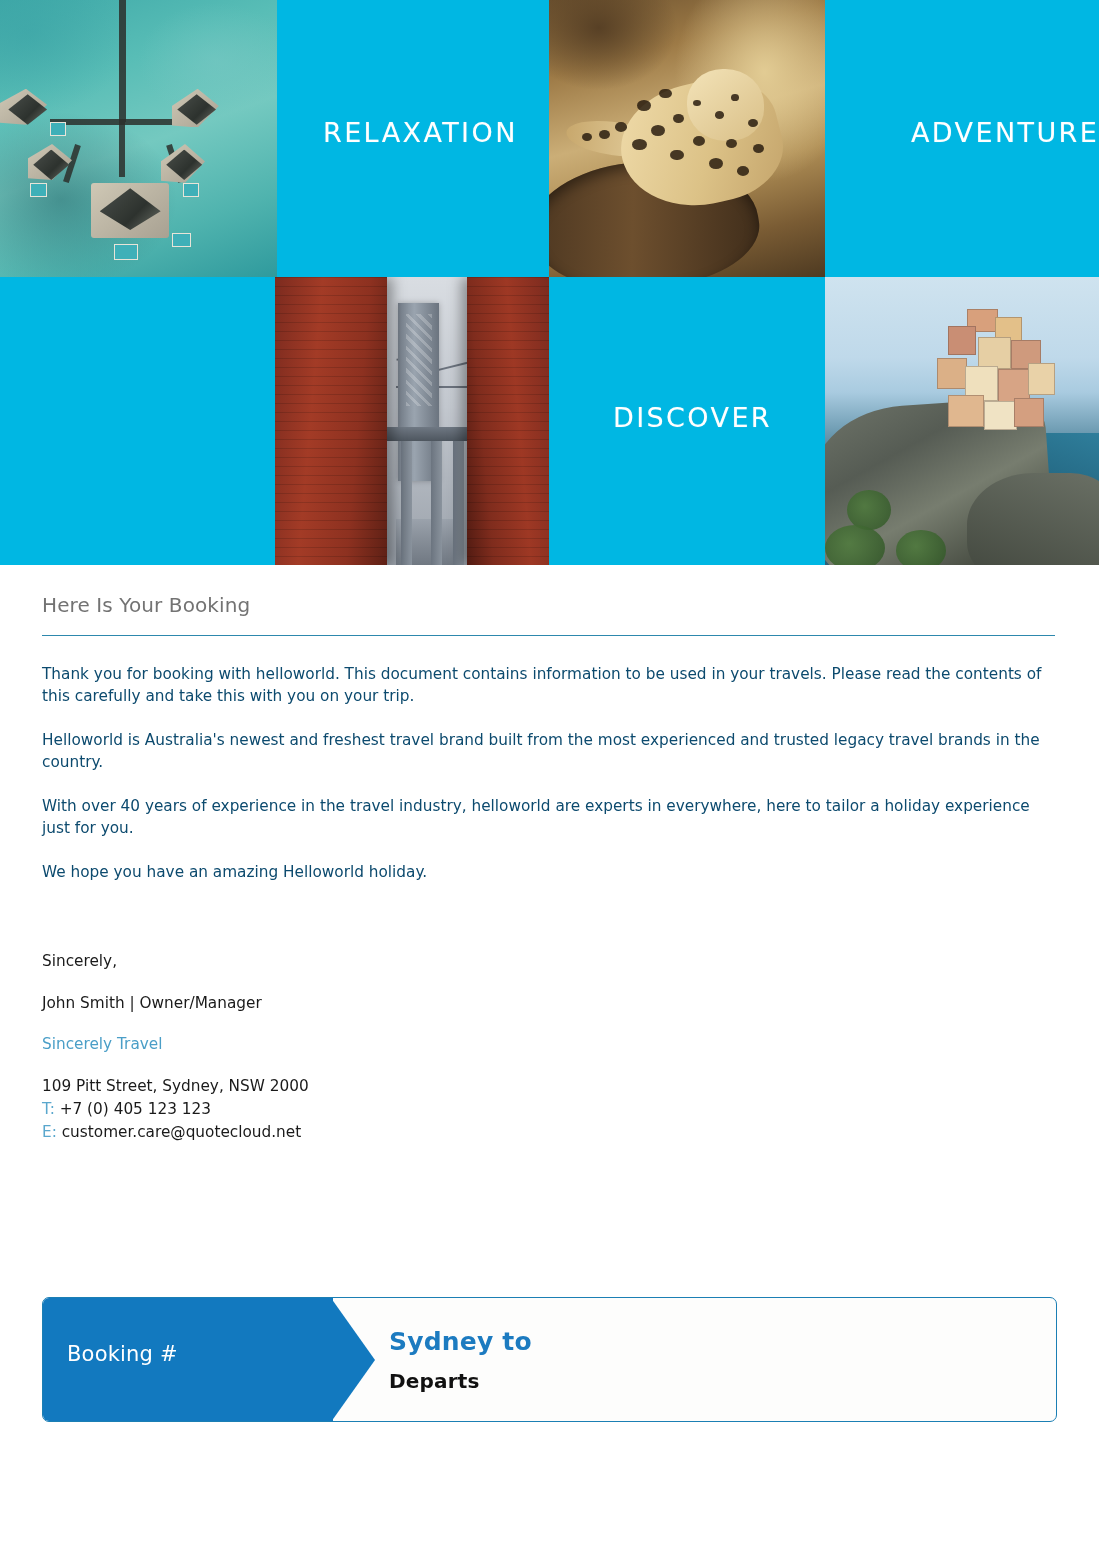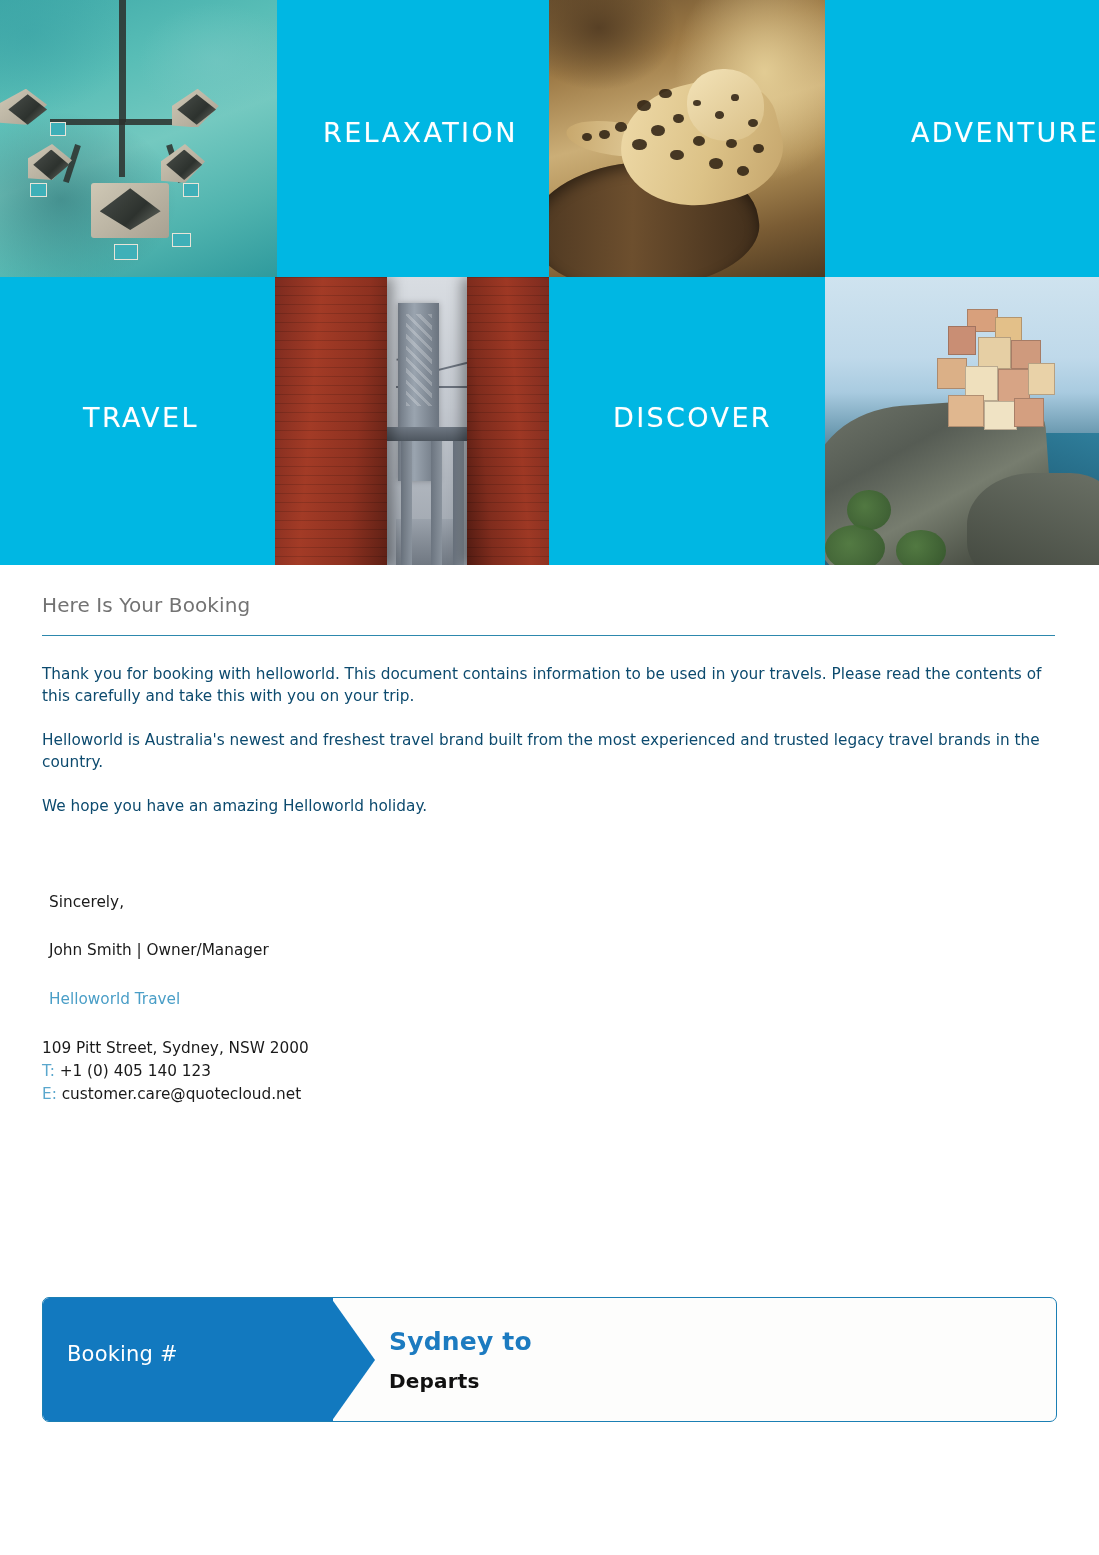--- a/index.html
+++ b/index.html
@@ -185,21 +185,21 @@
     padding-top:22px;
     font-size:15.3px;
     line-height:1.44;
     color:#0c4a6e;
     max-width:1000px;
   }
   .para.first { padding-top:27px; }
 
   .signoff { padding-top:48px; }
   .signoff p {
-    margin:7px;
+    margin:0;
     padding-top:20px;
     font-size:15.3px;
     line-height:1.4;
     color:#1a1a1a;
   }
   .signoff p.brand { color:#4a9ec7; }
   .addr {
     margin:0;
     padding-top:20px;
     font-size:15.3px;
@@ -319,23 +319,20 @@
       <div class="spot" style="left:12%;top:48%;width:3.6%;height:3%"></div>
       <div class="spot" style="left:52%;top:36%;width:3%;height:2.4%"></div>
       <div class="spot" style="left:74%;top:52%;width:4%;height:3.2%"></div>
     </div>
   </div>
 
   <div class="tile t-adv">
     <span class="tile-label lbl-adv">ADVENTURE</span>
   </div>
 
-  <div class="tile t-travel">
-    <span class="tile-label lbl-travel">TRAVEL</span>
-  </div>
 
   <div class="tile t-bridge">
     <div class="ph-bridge">
       <div class="bb-sky"></div>
       <div class="skyline"></div>
       <div class="cable" style="left:44%;top:30%;width:14%;transform:rotate(14deg)"></div>
       <div class="cable" style="left:57%;top:31%;width:14%;transform:rotate(-14deg)"></div>
       <div class="cable" style="left:44%;top:38%;width:28%;transform:rotate(0deg)"></div>
       <div class="tower"></div>
       <div class="deckline"></div>
@@ -375,29 +372,30 @@
   </div>
 </div>
 
 <div class="body-wrap">
 
   <h2 class="subtitle">Here Is Your Booking</h2>
   <div class="rule"></div>
 
   <p class="para first">Thank you for booking with helloworld. This document contains information to be used in your travels. Please read the contents of this carefully and take this with you on your trip.</p>
   <p class="para">Helloworld is Australia's newest and freshest travel brand built from the most experienced and trusted legacy travel brands in the country.</p>
+  <p class="para">With over 40 years of experience in the travel industry, helloworld are experts in everywhere, here to tailor a holiday experience just for you.</p>
   <p class="para">We hope you have an amazing Helloworld holiday.</p>
 
   <div class="signoff">
     <p>Sincerely,</p>
     <p>John Smith | Owner/Manager</p>
-    <p class="brand">Helloworld Travel</p>
+    <p class="brand">Sincerely Travel</p>
     <div class="addr">
       <div>109 Pitt Street, Sydney, NSW 2000</div>
-      <div><span class="pfx">T:</span> <span>+1 (0) 405 140 123</span></div>
+      <div><span class="pfx">T:</span> <span>+7 (0) 405 123 123</span></div>
       <div><span class="pfx">E:</span> <span>customer.care@quotecloud.net</span></div>
     </div>
   </div>
 </div>
 
 <div class="banner">
   <div class="banner-tag"></div>
   <div class="banner-point"></div>
   <span class="banner-tag-label">Booking #</span>
   <span class="banner-route">Sydney to</span>

